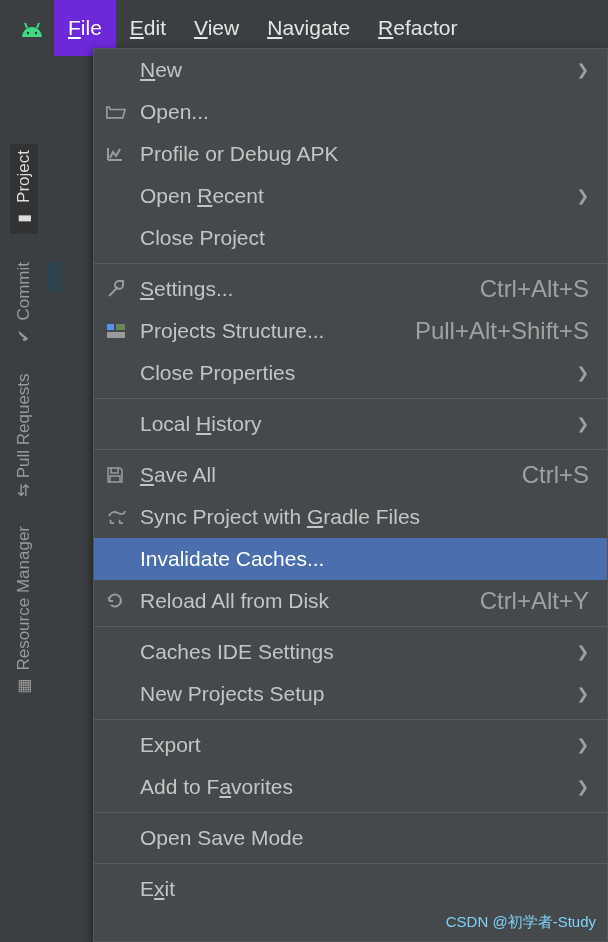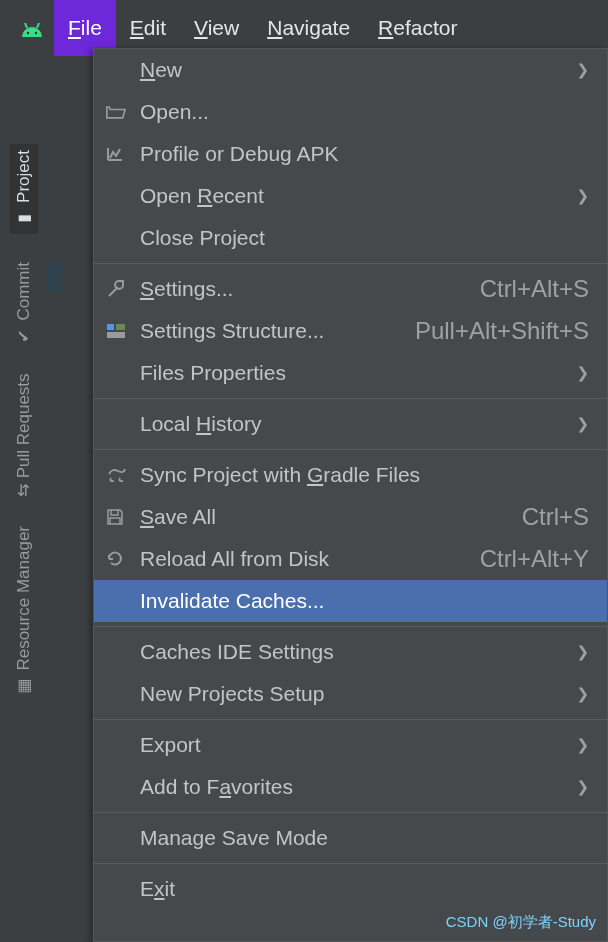--- a/index.html
+++ b/index.html
@@ -256,69 +256,69 @@
     <span class="shortcut">Ctrl+Alt+S</span>
   </div>
   <div class="dd-item">
     <span class="icon-slot">
       <svg width="20" height="16" viewBox="0 0 20 16">
           <rect x="1" y="1" width="7" height="6" fill="#5394ec"></rect>
           <rect x="10" y="1" width="9" height="6" fill="#6a8759"></rect>
           <rect x="1" y="9" width="18" height="6" fill="#9a9a9a"></rect>
         </svg>
     </span>
-    <span class="label">Settings Structure...</span>
+    <span class="label">Projects Structure...</span>
     <span class="shortcut">Pull+Alt+Shift+S</span>
   </div>
   <div class="dd-item">
     <span class="icon-slot"></span>
-    <span class="label">Files Properties</span>
+    <span class="label">Close Properties</span>
     <span class="chev">❯</span>
   </div>
 
   <div class="sep"></div>
 
   <div class="dd-item">
     <span class="icon-slot"></span>
     <span class="label">Local <span class="ul">H</span>istory</span>
     <span class="chev">❯</span>
   </div>
 
   <div class="sep"></div>
 
+  <div class="dd-item">
+    <span class="icon-slot">
+      <svg width="18" height="18" viewBox="0 0 18 18">
+          <path d="M2 2 L14 2 L16 4 L16 16 L2 16 Z M5 2 L5 7 L12 7 L12 2 M4 10 L14 10 L14 16 L4 16 Z" fill="none" stroke="#9a9a9a" stroke-width="1.5"></path>
+        </svg>
+    </span>
+    <span class="label"><span class="ul">S</span>ave All</span>
+    <span class="shortcut">Ctrl+S</span>
+  </div>
   <div class="dd-item">
     <span class="icon-slot">
       <svg width="22" height="18" viewBox="0 0 22 18">
           <path d="M3 8 Q6 2 12 5 Q18 8 19 3 M5 12 Q3 16 8 15 M14 12 Q12 16 17 15" fill="none" stroke="#9a9a9a" stroke-width="1.8"></path>
         </svg>
     </span>
     <span class="label">Sync Project with <span class="ul">G</span>radle Files</span>
   </div>
-  <div class="dd-item">
-    <span class="icon-slot">
-      <svg width="18" height="18" viewBox="0 0 18 18">
-          <path d="M2 2 L14 2 L16 4 L16 16 L2 16 Z M5 2 L5 7 L12 7 L12 2 M4 10 L14 10 L14 16 L4 16 Z" fill="none" stroke="#9a9a9a" stroke-width="1.5"></path>
-        </svg>
-    </span>
-    <span class="label"><span class="ul">S</span>ave All</span>
-    <span class="shortcut">Ctrl+S</span>
+  <div class="dd-item highlight">
+    <span class="icon-slot"></span>
+    <span class="label">Invalidate Caches...</span>
   </div>
   <div class="dd-item">
     <span class="icon-slot">
       <svg width="18" height="18" viewBox="0 0 18 18">
           <path d="M3 9 A6 6 0 1 1 5 13 M3 9 L3 5 M3 9 L7 9" fill="none" stroke="#9a9a9a" stroke-width="2"></path>
         </svg>
     </span>
     <span class="label">Reload All from Disk</span>
     <span class="shortcut">Ctrl+Alt+Y</span>
   </div>
-  <div class="dd-item highlight">
-    <span class="icon-slot"></span>
-    <span class="label">Invalidate Caches...</span>
-  </div>
 
   <div class="sep"></div>
 
   <div class="dd-item">
     <span class="icon-slot"></span>
     <span class="label">Caches IDE Settings</span>
     <span class="chev">❯</span>
   </div>
   <div class="dd-item">
     <span class="icon-slot"></span>
@@ -336,21 +336,21 @@
   <div class="dd-item">
     <span class="icon-slot"></span>
     <span class="label">Add to F<span class="ul">a</span>vorites</span>
     <span class="chev">❯</span>
   </div>
 
   <div class="sep"></div>
 
   <div class="dd-item">
     <span class="icon-slot"></span>
-    <span class="label">Manage Save Mode</span>
+    <span class="label">Open Save Mode</span>
   </div>
 
   <div class="sep"></div>
 
   <div class="dd-item">
     <span class="icon-slot"></span>
     <span class="label">E<span class="ul">x</span>it</span>
   </div>
 
 </div>

